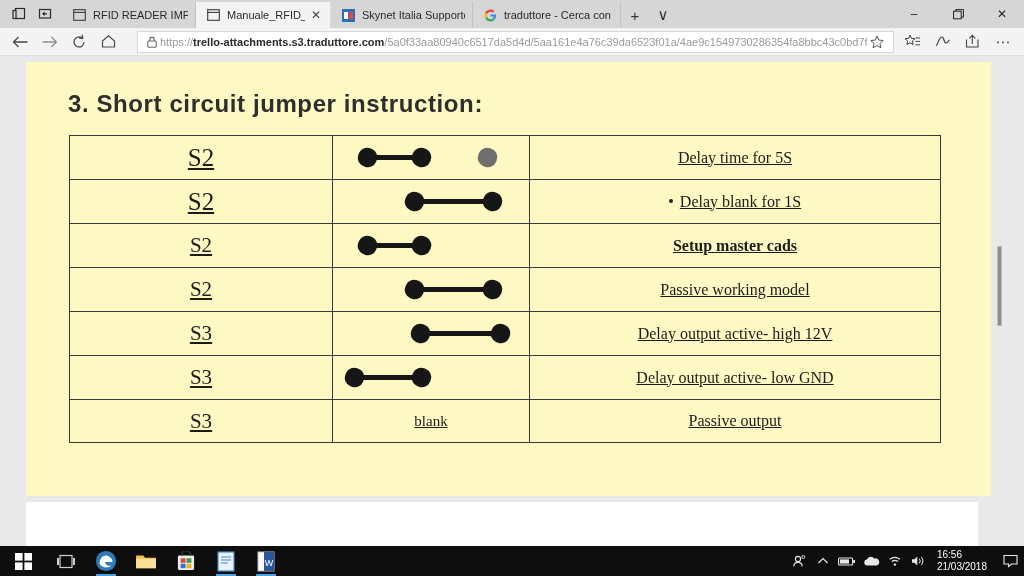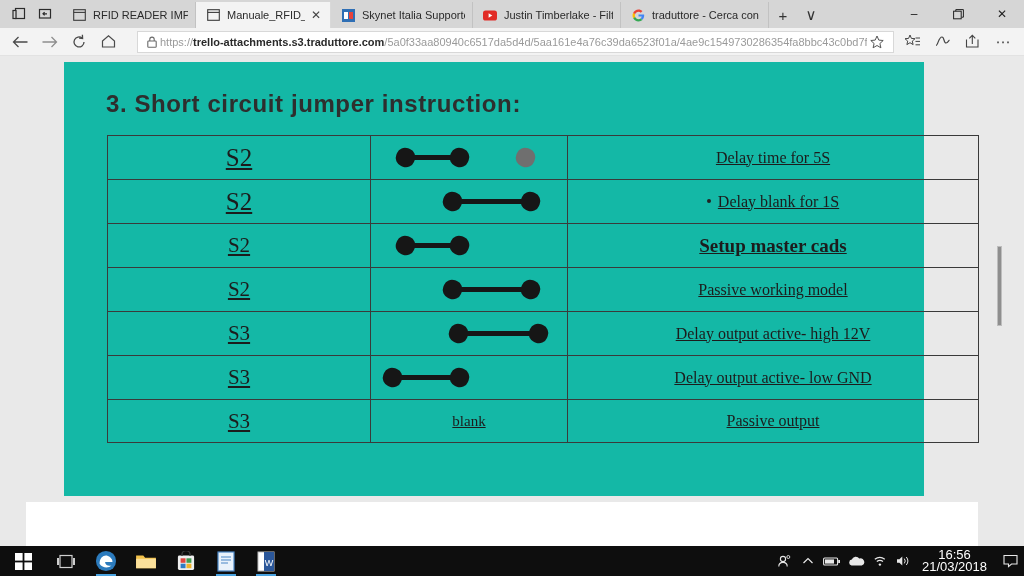--- a/index.html
+++ b/index.html
@@ -117,23 +117,22 @@
   .viewport {
     position: relative;
     width: 1024px;
     height: 497px;
     background: #e9e9e9;
     overflow: hidden;
   }
   .docpage {
     position: absolute;
     left: 26px; top: 6px;
-    width: 860px; height: 434px;
-    background: #14b8a6;
-    margin-left: 38px;
+    width: 965px; height: 434px;
+    background: #fef9c3;
   }
   .docpage2 {
     position: absolute;
     left: 26px; top: 446px;
     width: 952px; height: 62px;
     background: #ffffff;
   }
   .vscroll-track {
     position: absolute;
     right: 21px; top: 0px;
@@ -189,21 +188,21 @@
     font-size: 21px;
     color: #1c1c1c;
     font-family: "Liberation Serif", serif;
   }
   .pin-cell.big { font-size: 25px; }
 
   .state-cell {
     font-size: 16px;
     color: #1c1c1c;
   }
-  .state-cell.bold { font-weight: 700; font-size: 19px; }
+  .state-cell.bold { font-weight: 700; font-size: 16px; }
   .state-cell .predot {
     display: inline-block;
     width: 4px; height: 4px;
     background: #222;
     border-radius: 50%;
     vertical-align: middle;
     margin-right: 7px;
     margin-bottom: 3px;
   }
   .blanktext { font-size: 15px; color: #1c1c1c; }
@@ -275,22 +274,22 @@
     position: absolute; right: 0; top: 0;
     height: 30px; display: flex; align-items: center;
     color: #e9e9e9;
   }
   .tray-ico {
     width: 24px; height: 30px;
     display: flex; align-items: center; justify-content: center;
     font-size: 12px; color: #e7e7e7;
   }
   .clock {
-    text-align: center; color: #fff;
-    font-size: 13px; line-height: 12px;
+    text-align: left; color: #fff;
+    font-size: 10px; line-height: 12px;
     padding: 0 9px 0 6px;
   }
   .notif { width: 28px; height: 30px; display:flex; align-items:center; justify-content:center; color:#e7e7e7; }
 </style>
 </head>
 <body>
 
 <div class="tabstrip">
   <div class="tabstrip-leftbtns">
     <div class="tsbtn">
@@ -334,29 +333,20 @@
       <span class="tab-ico">
         <svg width="13" height="13" viewBox="0 0 13 13">
             <rect x="0" y="0" width="13" height="13" fill="#2f6fb5"></rect>
             <rect x="2" y="3" width="4" height="7" fill="#ffffff"></rect>
             <rect x="7" y="3" width="4" height="7" fill="#e8423a"></rect>
           </svg>
       </span>
       <span class="tab-title">Skynet Italia Supporto - Sitе</span>
     </div>
 
-    <div class="tab" style="width:148px;">
-      <span class="tab-ico">
-        <svg width="14" height="11" viewBox="0 0 14 11">
-            <rect x="0" y="0.5" width="14" height="10" rx="2.6" fill="#e12b26"></rect>
-            <path d="M5.6 3.2 L9.3 5.5 L5.6 7.8 Z" fill="#ffffff"></path>
-          </svg>
-      </span>
-      <span class="tab-title">Justin Timberlake - Filt</span>
-    </div>
 
     <div class="tab" style="width:148px;">
       <span class="tab-ico">
         <svg width="13" height="13" viewBox="0 0 48 48">
             <path fill="#4285F4" d="M45 24c0-1.6-.1-2.7-.4-4H24v7.5h12c-.2 2-1.5 5-4.4 7l6.7 5.2C42.2 36 45 30.6 45 24z"></path>
             <path fill="#34A853" d="M24 46c5.9 0 10.9-2 14.5-5.3l-6.9-5.4c-1.9 1.3-4.4 2.2-7.6 2.2-5.8 0-10.7-3.8-12.5-9.1l-7.1 5.5C8 41 15.4 46 24 46z"></path>
             <path fill="#FBBC05" d="M11.5 28.4c-.5-1.4-.7-2.9-.7-4.4s.3-3 .7-4.4l-7.1-5.5C3 17 2 20.4 2 24s1 7 2.4 9.9l7.1-5.5z"></path>
             <path fill="#EA4335" d="M24 10.6c3.3 0 6.2 1.1 8.5 3.4l6.3-6.3C34.9 4 29.9 2 24 2 15.4 2 8 7 4.4 14.1l7.1 5.5C13.3 14.4 18.2 10.6 24 10.6z"></path>
           </svg>
       </span>

